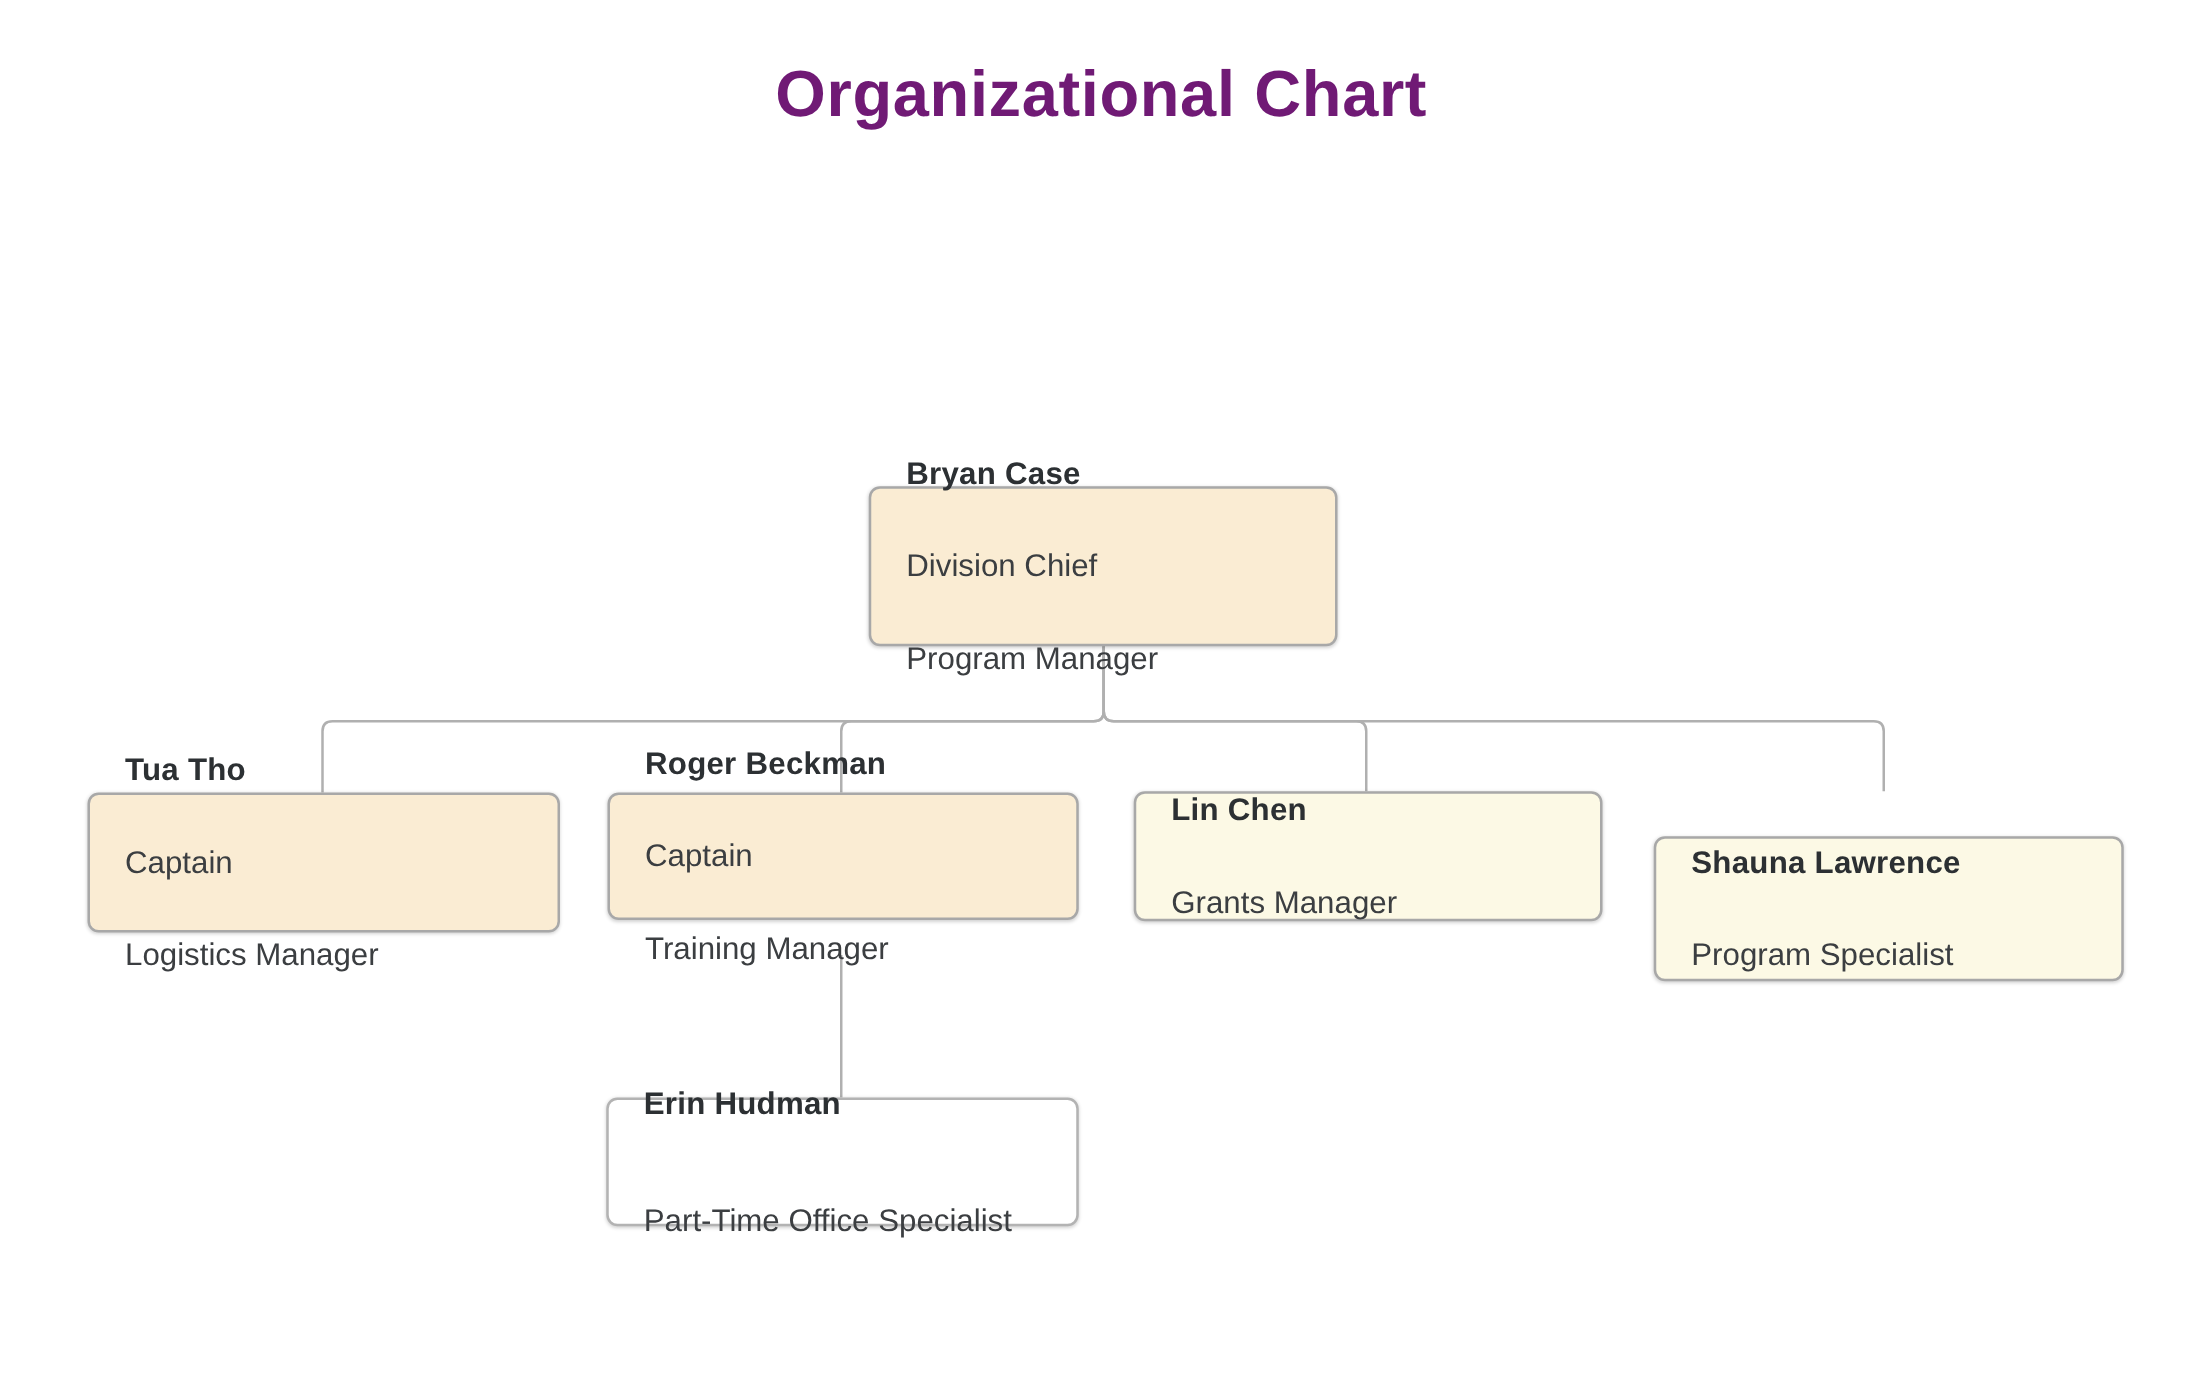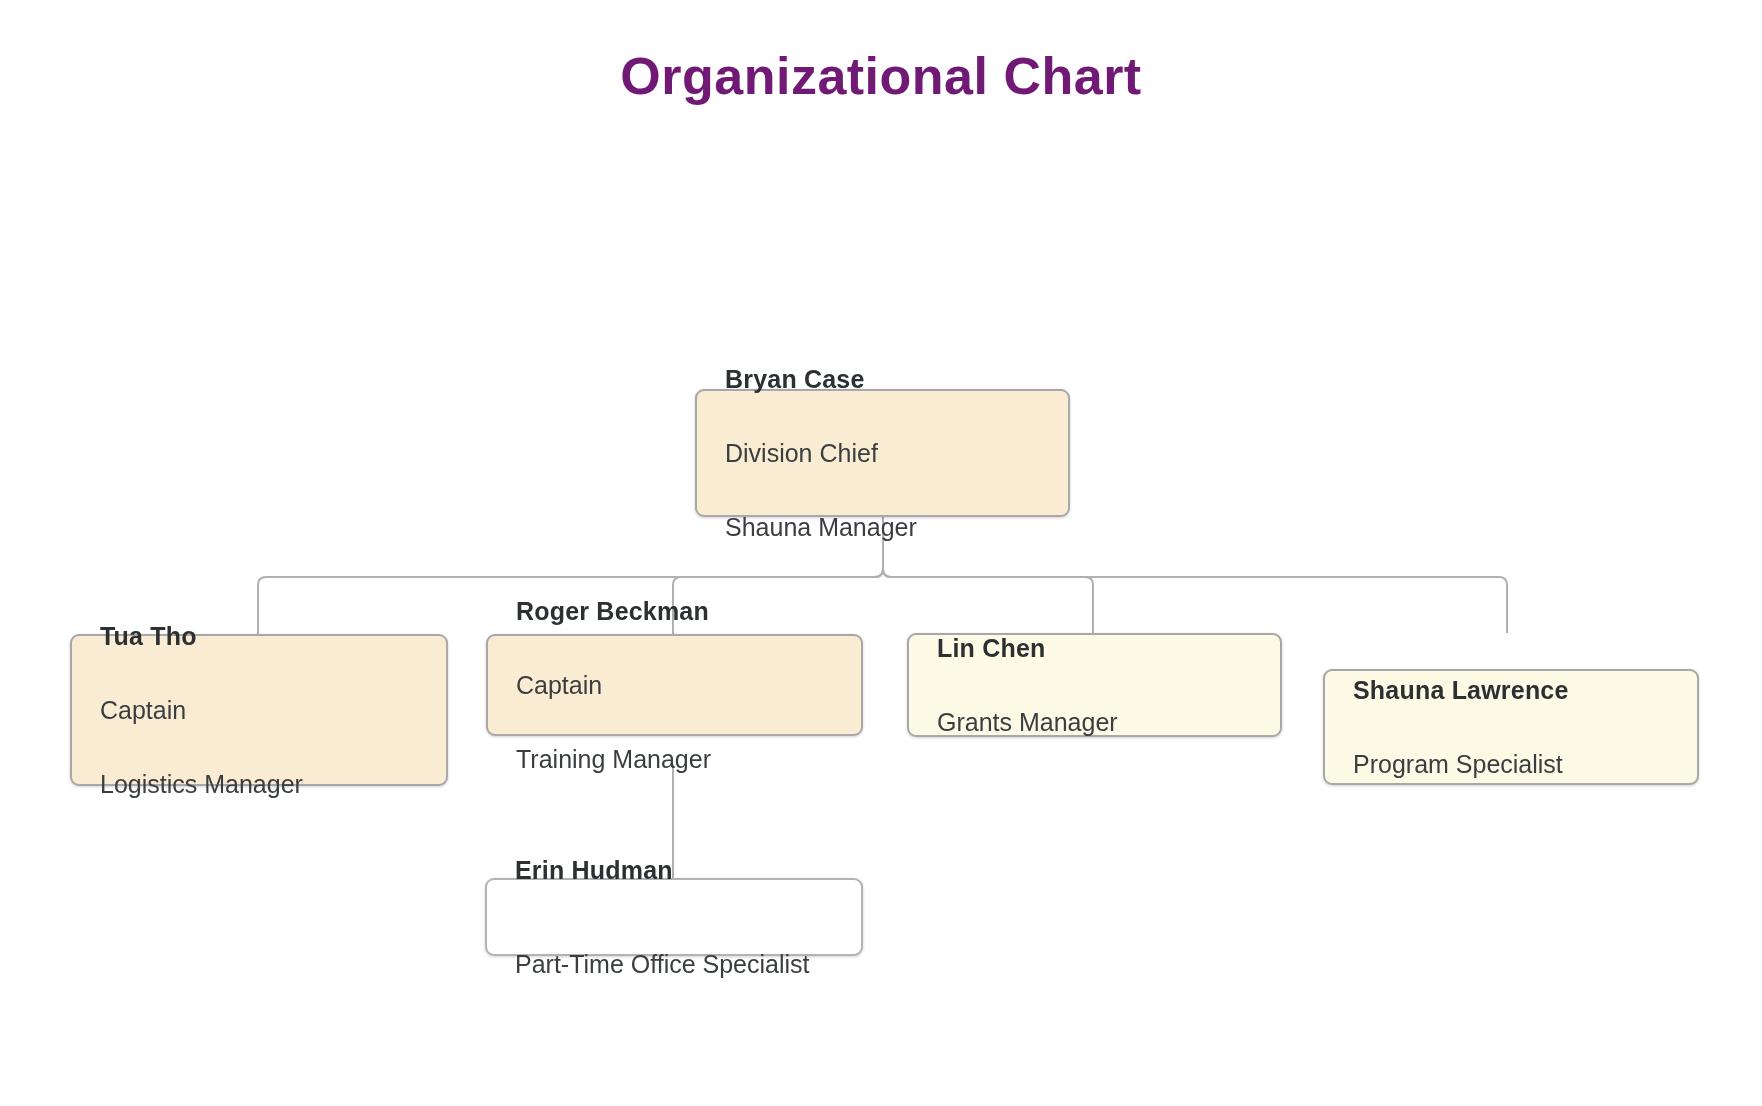--- a/index.html
+++ b/index.html
@@ -38,45 +38,45 @@
   .node .rl {
     font-size: 25px; line-height: 34px; color: #3b3e41; margin-top: 40px;
   }
   .node .rl:empty { display: none; }
 
   .fill-manager  { background: #faecd3; }
   .fill-staff    { background: #fcf9e5; }
   .fill-plain    { background: #ffffff; border-color: #b3b3b3; }
 
   .node-bryan  { left: 695px;  top: 389px; width: 375px; height: 128px; }
-  .node-tua    { left: 70px;   top: 634px; width: 378px; height: 152px; }
+  .node-tua    { left: 70px;   top: 634px; width: 378px; height: 112px; }
   .node-roger  { left: 486px;  top: 634px; width: 377px; height: 102px; }
   .node-lin    { left: 907px;  top: 633px; width: 375px; height: 104px; }
   .node-shauna { left: 1323px; top: 669px; width: 376px; height: 116px; }
-  .node-erin   { left: 485px;  top: 878px; width: 378px; height: 78px; gap: 20px; }
+  .node-erin   { left: 485px;  top: 878px; width: 378px; height: 103px; gap: 20px; }
 </style>
 </head>
 <body>
 
 <div class="canvas">
 
   <h1 class="chart-title">Organizational Chart</h1>
 
   <svg class="connectors" viewBox="0 0 1762 1106" aria-hidden="true">
     <path d="M883,517 L883,569 Q883,577 875,577 L266,577 Q258,577 258,585 L258,634"></path>
     <path d="M883,517 L883,569 Q883,577 875,577 L681,577 Q673,577 673,585 L673,634"></path>
     <path d="M883,517 L883,569 Q883,577 891,577 L1085,577 Q1093,577 1093,585 L1093,633"></path>
     <path d="M883,517 L883,569 Q883,577 891,577 L1499,577 Q1507,577 1507,585 L1507,633"></path>
     <path d="M673,764 L673,878"></path>
   </svg>
 
   <div class="node fill-manager node-bryan">
     <div class="nm">Bryan Case</div>
     <div class="rl">Division Chief</div>
-    <div class="rl">Shauna Manager</div>
+    <div class="rl">Program Manager</div>
   </div>
 
   <div class="node fill-manager node-tua">
     <div class="nm">Tua Tho</div>
     <div class="rl">Captain</div>
     <div class="rl">Logistics Manager</div>
   </div>
 
   <div class="node fill-manager node-roger">
     <div class="nm">Roger Beckman</div>

